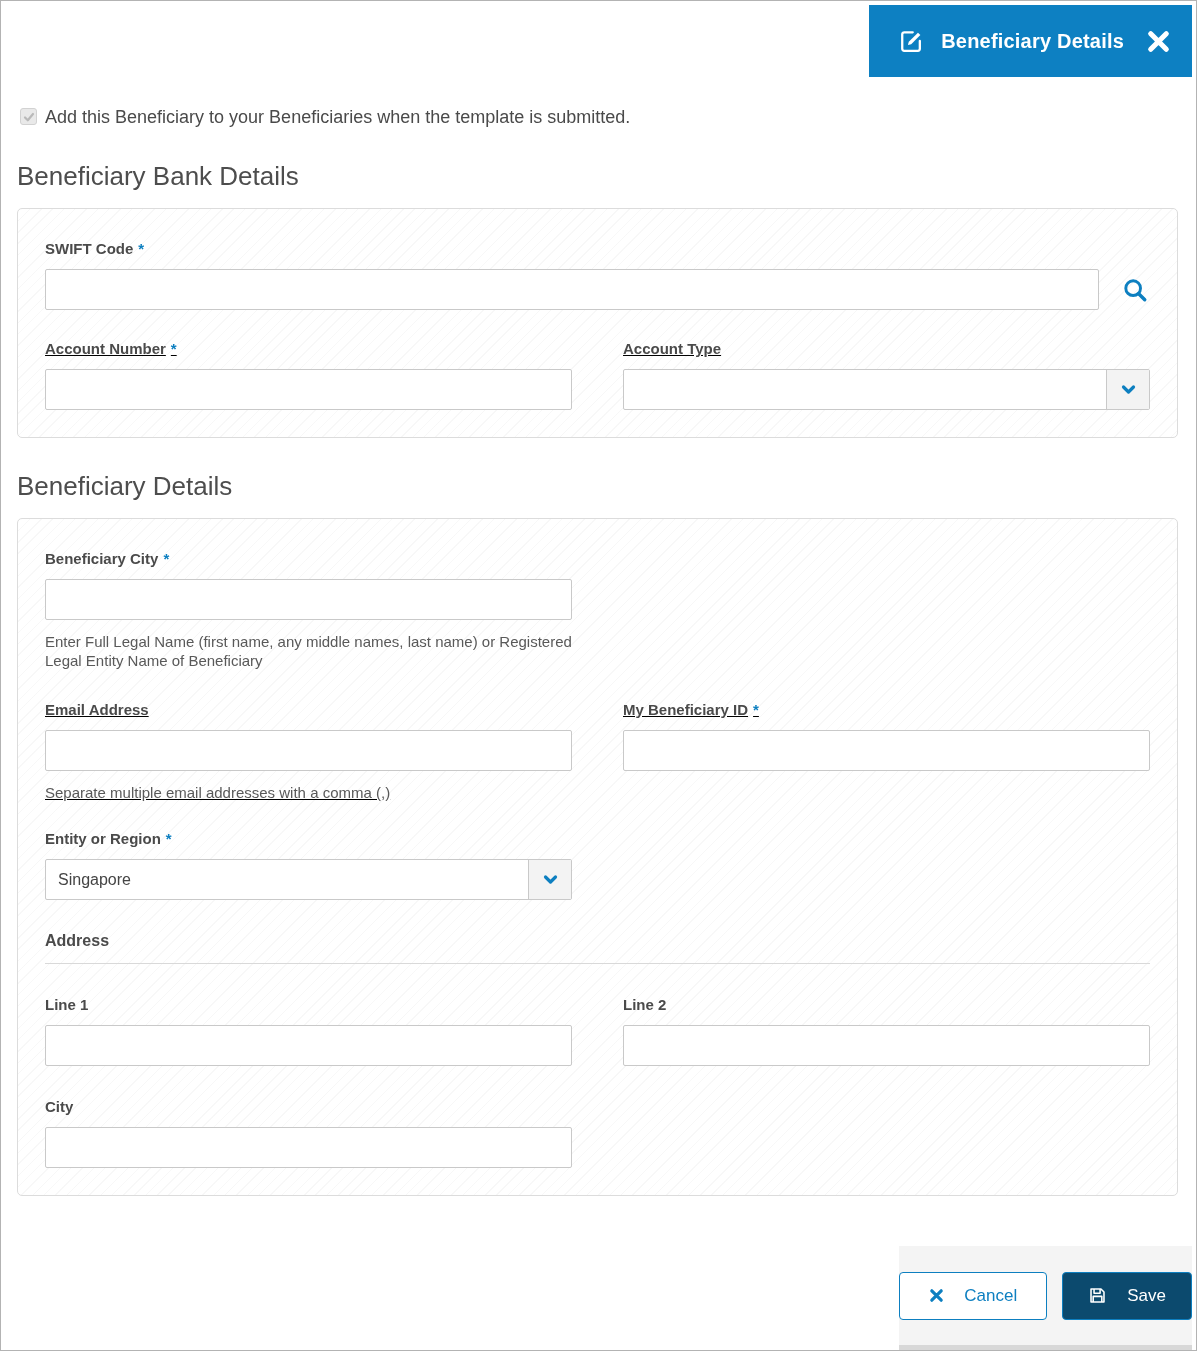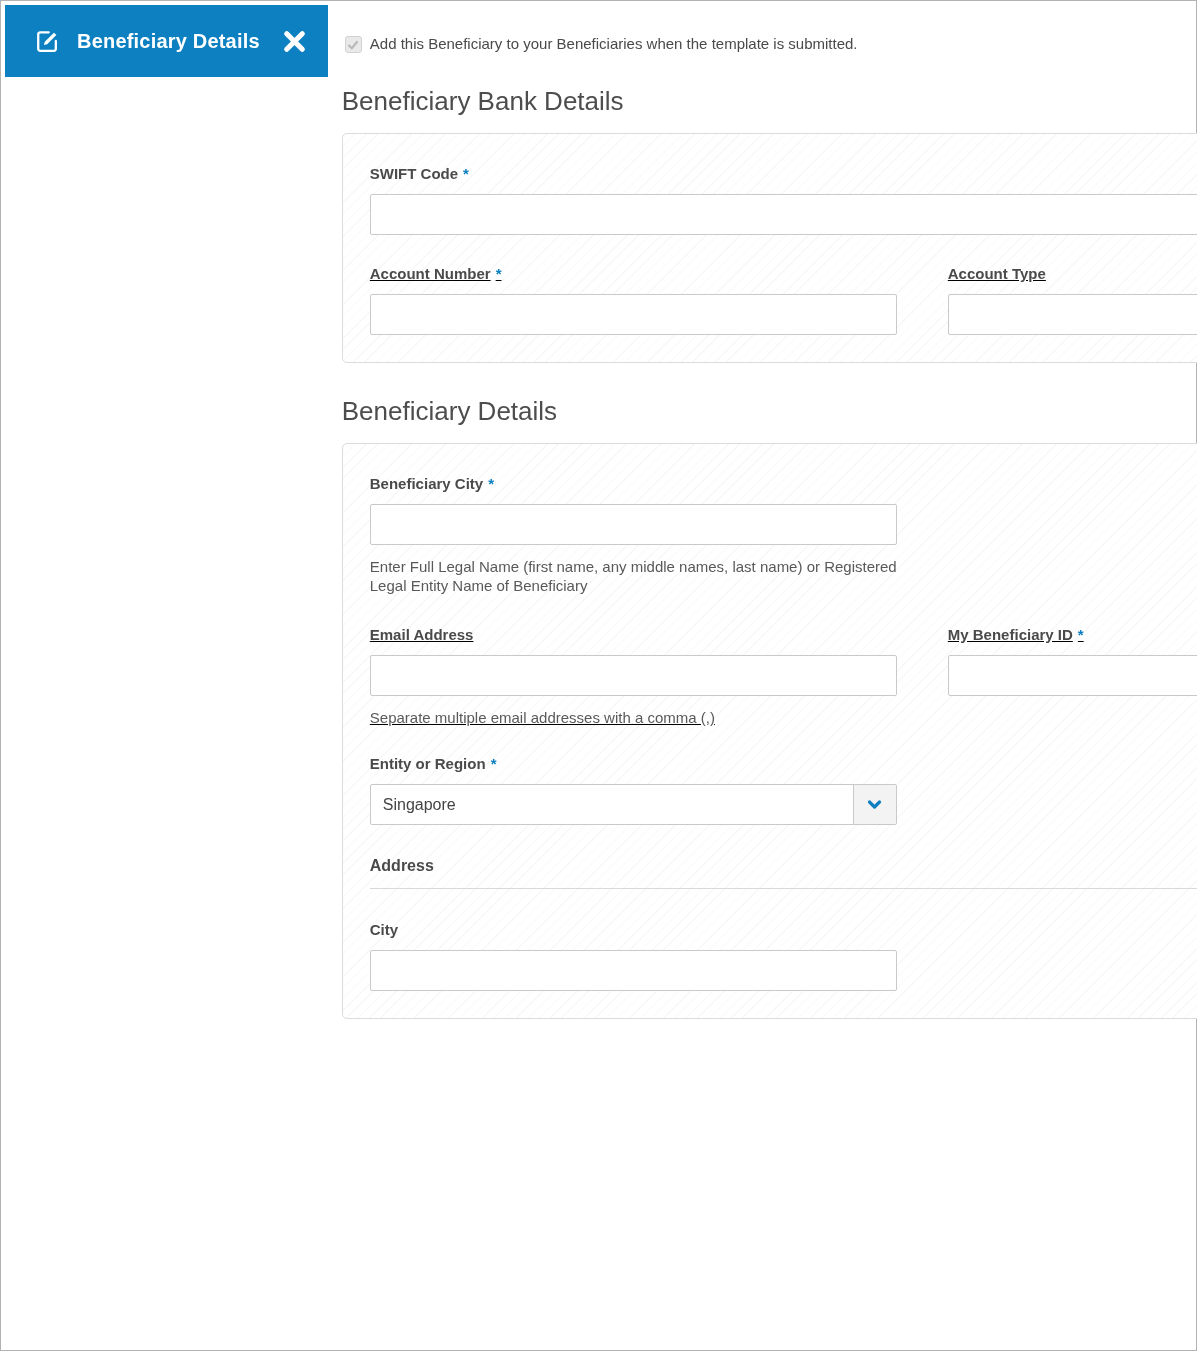--- a/index.html
+++ b/index.html
@@ -1,42 +1,43 @@
 <!DOCTYPE html>
 <html><head>
 <meta charset="utf-8">
 <style>
   * { box-sizing: border-box; margin: 0; padding: 0; }
   html,body { width:1197px; height:1351px; background:#fff; font-family:"Liberation Sans", sans-serif; }
   .page {
     width:1197px; height:1351px;
     border:1px solid #b3b3b3;
     padding:4px 4px 0 4px;
-    display:flex; flex-direction:row;
+    display:flex; flex-direction:column;
     background:#fff;
+    align-items:flex-end;
   }
   
   .modal-header {
     height:72px; background:#0d80c2;
     display:flex; align-items:center;
     padding:0 16px 0 30px; gap:17px;
     flex:0 0 auto;
   }
   .modal-title { color:#fff; font-size:20px; font-weight:bold; letter-spacing:.2px; }
   .icon-btn { background:none; border:none; cursor:pointer; display:flex; align-items:center; }
   .close-btn { margin-left:auto; padding:6px; }
   
   .main { flex:1 1 auto; padding:0 14px; }
   .checkbox-row { margin:30px 0 0 3px; display:flex; align-items:flex-start; gap:8px; }
   .checkbox {
     width:17px; height:17px; flex:0 0 auto; margin-top:1px;
     background:#e9e9e9; border:1px solid #d2d2d2; border-radius:3px;
     display:flex; align-items:center; justify-content:center;
   }
-  .checkbox-label { font-size:15px; color:#4a4a4a; }
+  .checkbox-label { font-size:18px; color:#4a4a4a; }
   .section-heading { margin-top:33px; font-size:26px; font-weight:400; color:#4d4d4d; }
   .panel {
     margin-top:16px;
     border:1px solid #dcdcdc; border-radius:5px;
     padding:31px 27px 27px 27px;
     background:
       repeating-linear-gradient(135deg, rgba(110,110,110,0.05) 0 1px, transparent 1px 8px),
       #fff;
   }
   .field-label { font-size:15px; font-weight:bold; color:#4a4a4a; }
@@ -185,20 +186,34 @@
             </svg>
           </span>
         </div>
       </div>
 
       <div class="mt32">
         <div class="sub-heading">Address</div>
         <hr class="divider">
       </div>
 
+      <div class="two-col mt32">
+        <div class="col">
+          <span class="field-label">Line 1</span>
+          <div class="control-row">
+            <input class="textbox" type="text" value="" style="">
+          </div>
+        </div>
+        <div class="col">
+          <span class="field-label">Line 2</span>
+          <div class="control-row">
+            <input class="textbox" type="text" value="" style="">
+          </div>
+        </div>
+      </div>
 
       <div class="mt32" style="width:527px;">
         <span class="field-label">City</span>
         <div class="control-row">
           <input class="textbox" type="text" value="" style="">
         </div>
       </div>
 
     </div>
   </div>

